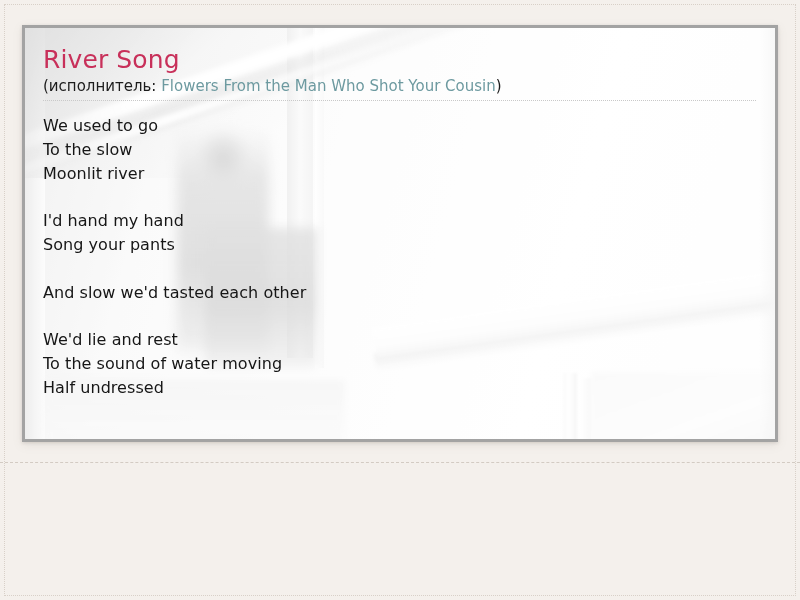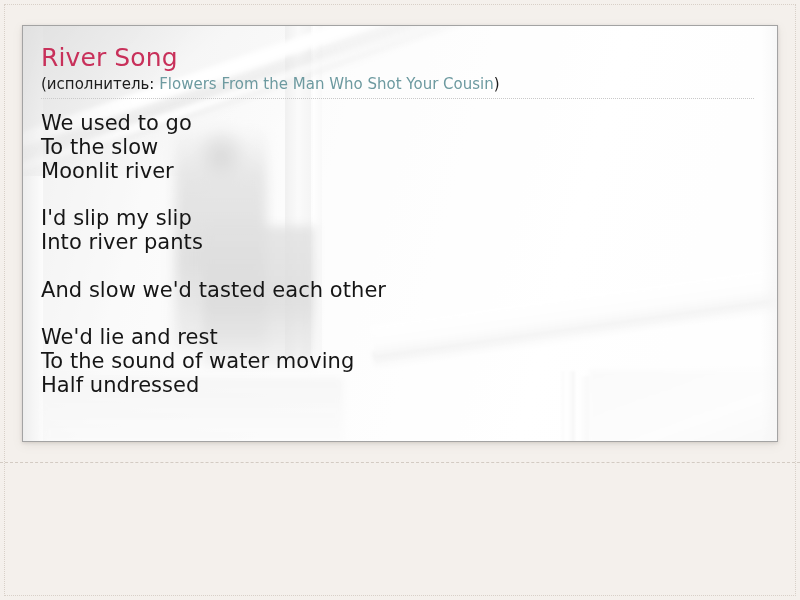--- a/index.html
+++ b/index.html
@@ -40,21 +40,21 @@
 
   
   #lyrics-card {
     position: absolute;
     left: 22px;
     top: 25px;
     width: 756px;
     height: 417px;
     background: #ffffff;
     box-sizing: border-box;
-    border: 1px solid #a3a3a3;
+    border: 3px solid #a3a3a3;
     box-shadow: 0 1px 3px rgba(130,120,112,0.22),
                 0 3px 9px rgba(130,120,112,0.13);
     overflow: hidden;
   }
 
   
   .photo-bg {
     position: absolute;
     inset: 0;
     overflow: hidden;
@@ -207,21 +207,21 @@
     white-space: nowrap;
   }
   #artist-link {
     color: #6d9aa0;
     text-decoration: none;
     cursor: pointer;
   }
 
   #lyrics-body {
     margin-top: 13px;
-    font-size: 21px;
+    font-size: 16px;
     line-height: 23.8px;
     color: #161616;
     letter-spacing: 0.05px;
   }
   .stanza {
     margin: 0 0 23.8px 0;
   }
   .stanza:last-child { margin-bottom: 0; }
   .lyric-line { display: block; white-space: pre; }
 </style>
@@ -259,22 +259,22 @@
 
     <div id="artist-line"><span>(исполнитель:</span><span> </span><a id="artist-link" href="#">Flowers From the Man Who Shot Your Cousin</a><span>)</span></div>
 
     <div id="lyrics-body">
         <p class="stanza">
           <span class="lyric-line">We used to go</span>
           <span class="lyric-line">To the slow</span>
           <span class="lyric-line">Moonlit river</span>
         </p>
         <p class="stanza">
-          <span class="lyric-line">I'd slip my slip</span>
-          <span class="lyric-line">Into river pants</span>
+          <span class="lyric-line">I'd hand my hand</span>
+          <span class="lyric-line">Song your pants</span>
         </p>
         <p class="stanza">
           <span class="lyric-line">And slow we'd tasted each other</span>
         </p>
         <p class="stanza">
           <span class="lyric-line">We'd lie and rest</span>
           <span class="lyric-line">To the sound of water moving</span>
           <span class="lyric-line">Half undressed</span>
         </p>
       </div>

